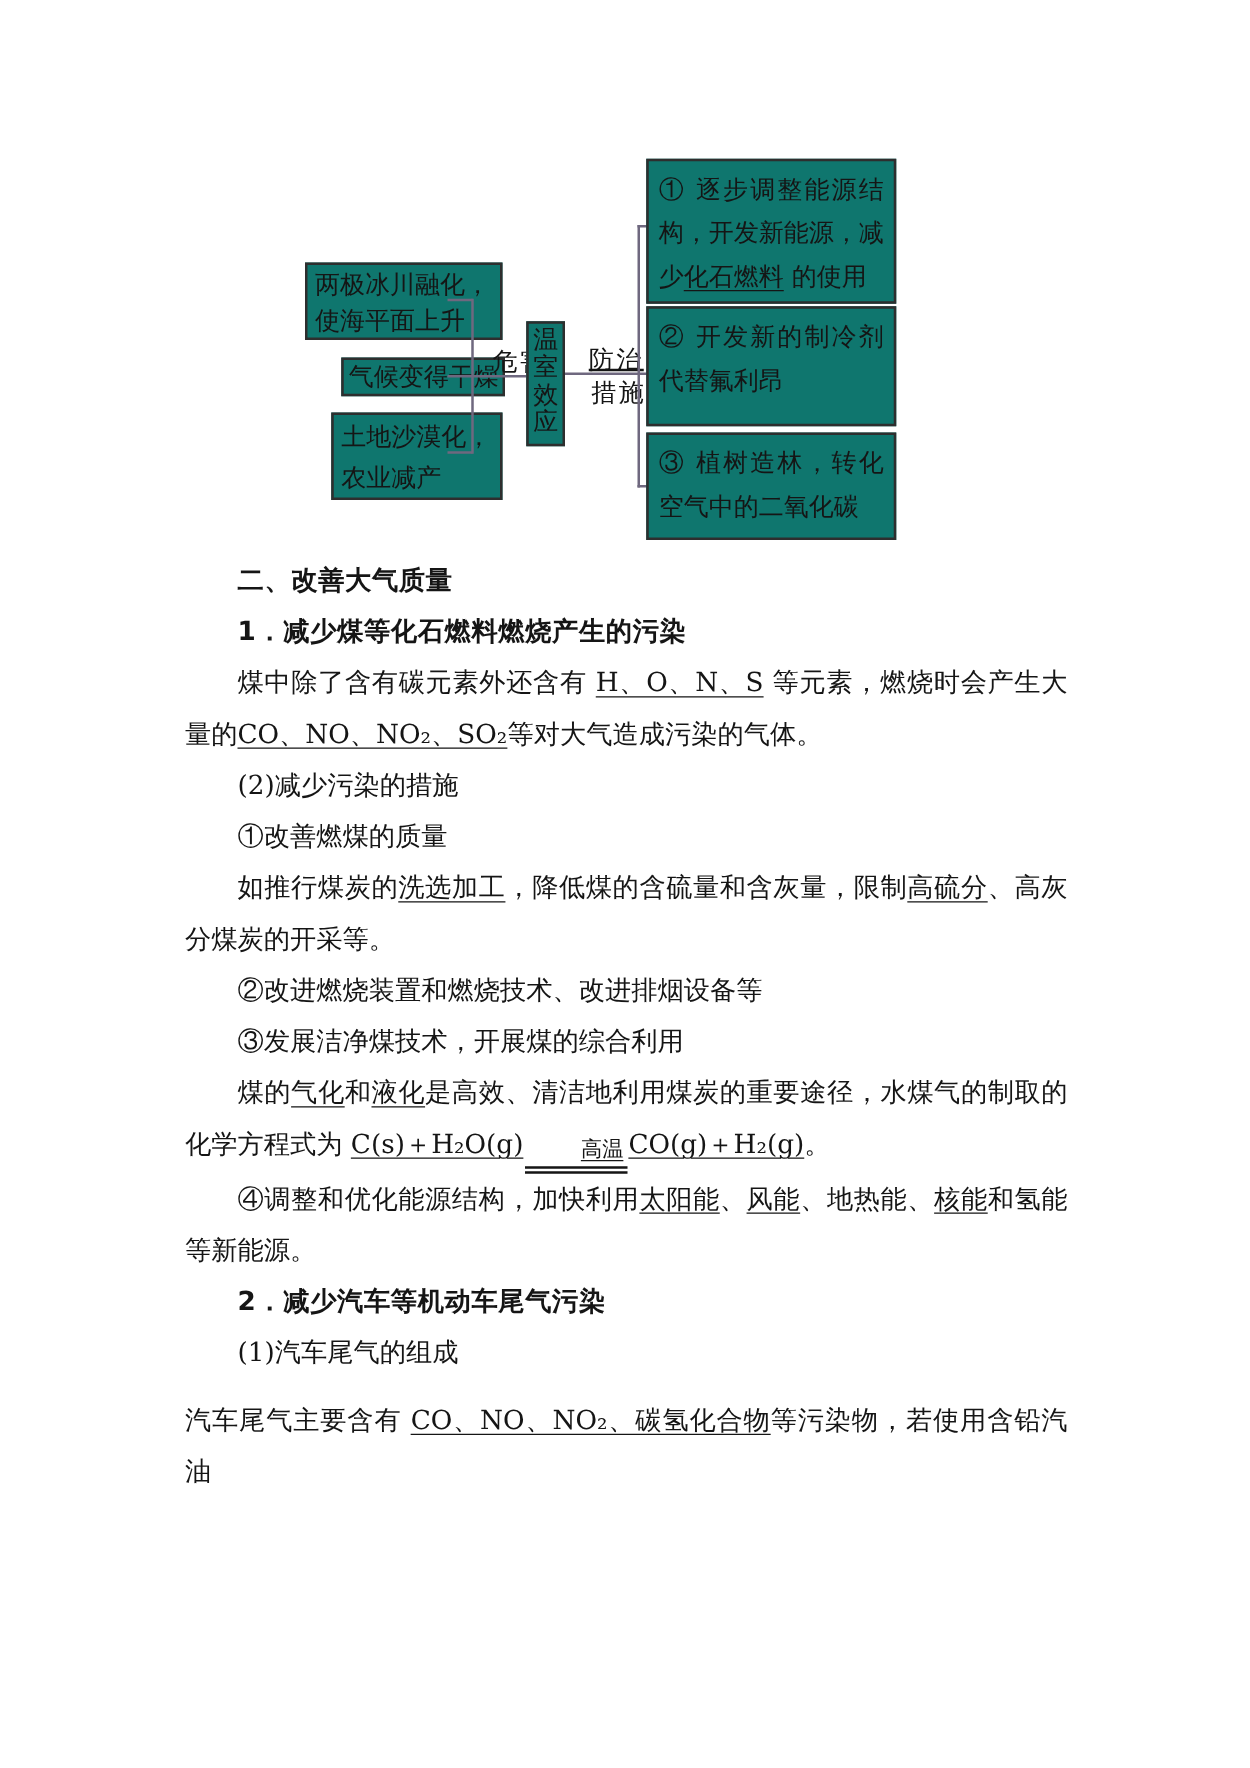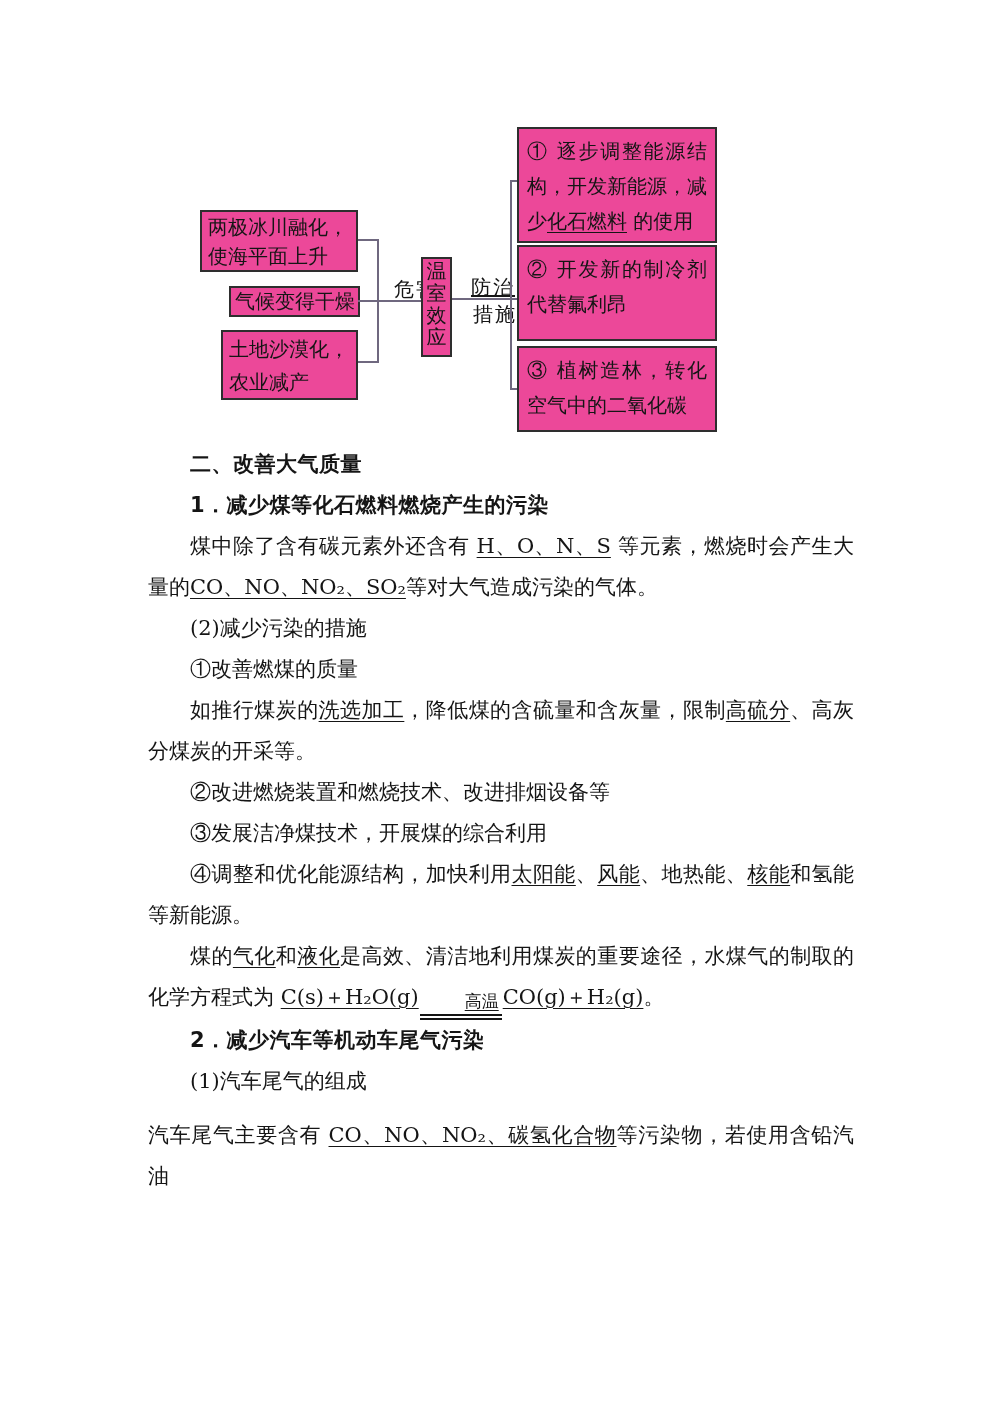--- a/index.html
+++ b/index.html
@@ -1,21 +1,21 @@
 <!DOCTYPE html>
 <html><head>
 <meta charset="utf-8">
 <style>
   html,body{margin:0;padding:0;background:#e8e8e8;}
   .page{position:relative;width:1000px;height:1414px;background:#ffffff;color:#151515;
         font-family:"DejaVu Serif","Liberation Serif",serif;overflow:hidden;margin:0 auto;}
 
   
-  .dbox{position:absolute;border:2px solid #2e2e2e;box-sizing:border-box;font-size:20px;background:#ec4899;}
-  .lbox{padding:1px 6px;}
+  .dbox{position:absolute;border:2px solid #2e2e2e;box-sizing:border-box;font-size:20px;background:#0f766e;}
+  .lbox{padding:1px 6px;margin-left:44px;}
   .lbox div{white-space:nowrap;}
   .lb0{left:200px;top:210px;width:158px;height:62px;line-height:29px;}
   .lb1{left:229px;top:286px;width:131px;height:31px;line-height:27px;padding:0 4px;}
   .lb2{left:221px;top:330px;width:137px;height:70px;line-height:33px;}
   .rbox{left:517px;width:200px;padding:5px 8px;line-height:35px;text-align:justify;}
   .rb0{top:127px;height:116px;}
   .rb1{top:245px;height:96px;}
   .rb2{top:346px;height:86px;}
   .cbox{left:421px;top:257px;width:31px;height:100px;padding:1px 0;text-align:center;
         line-height:22px;font-size:20px;word-break:break-all;}
@@ -82,23 +82,23 @@
 
   <div class="docbody">
       <p class="h2"><span>二、改善大气质量</span></p>
       <p class="h3"><span>1．减少煤等化石燃料燃烧产生的污染</span></p>
       <p class="indent"><span>煤中除了含有碳元素外还含有 </span><span class="u">H、O、N、S</span><span> 等元素，燃烧时会产生大量的</span><span class="u">CO、NO、NO₂、SO₂</span><span>等对大气造成污染的气体。</span></p>
       <p class="indent"><span>(2)减少污染的措施</span></p>
       <p class="indent"><span>①改善燃煤的质量</span></p>
       <p class="indent"><span>如推行煤炭的</span><span class="u">洗选加工</span><span>，降低煤的含硫量和含灰量，限制</span><span class="u">高硫分</span><span>、高灰分煤炭的开采等。</span></p>
       <p class="indent"><span>②改进燃烧装置和燃烧技术、改进排烟设备等</span></p>
       <p class="indent"><span>③发展洁净煤技术，开展煤的综合利用</span></p>
-      <p class="indent"><span>④调整和优化能源结构，加快利用</span><span class="u">太阳能</span><span>、</span><span class="u">风能</span><span>、地热能、</span><span class="u">核能</span><span>和氢能等新能源。</span></p>
       <p class="indent"><span>煤的</span><span class="u">气化</span><span>和</span><span class="u">液化</span><span>是高效、清洁地利用煤炭的重要途径，水煤气的制取的化学方程式为 </span><span class="u">C(s)＋H₂O(g)</span><span class="cond">
           <span class="cond-top">高温</span>
           <span class="cond-line"></span>
         </span><span class="u">CO(g)＋H₂(g)</span><span>。</span></p>
+      <p class="indent"><span>④调整和优化能源结构，加快利用</span><span class="u">太阳能</span><span>、</span><span class="u">风能</span><span>、地热能、</span><span class="u">核能</span><span>和氢能等新能源。</span></p>
       <p class="h3"><span>2．减少汽车等机动车尾气污染</span></p>
       <p class="indent"><span>(1)汽车尾气的组成</span></p>
       <p class="flush gap-top"><span>汽车尾气主要含有 </span><span class="u">CO、NO、NO₂、碳氢化合物</span><span>等污染物，若使用含铅汽油</span></p>
     </div>
 
 </div>
 
 </body></html>

